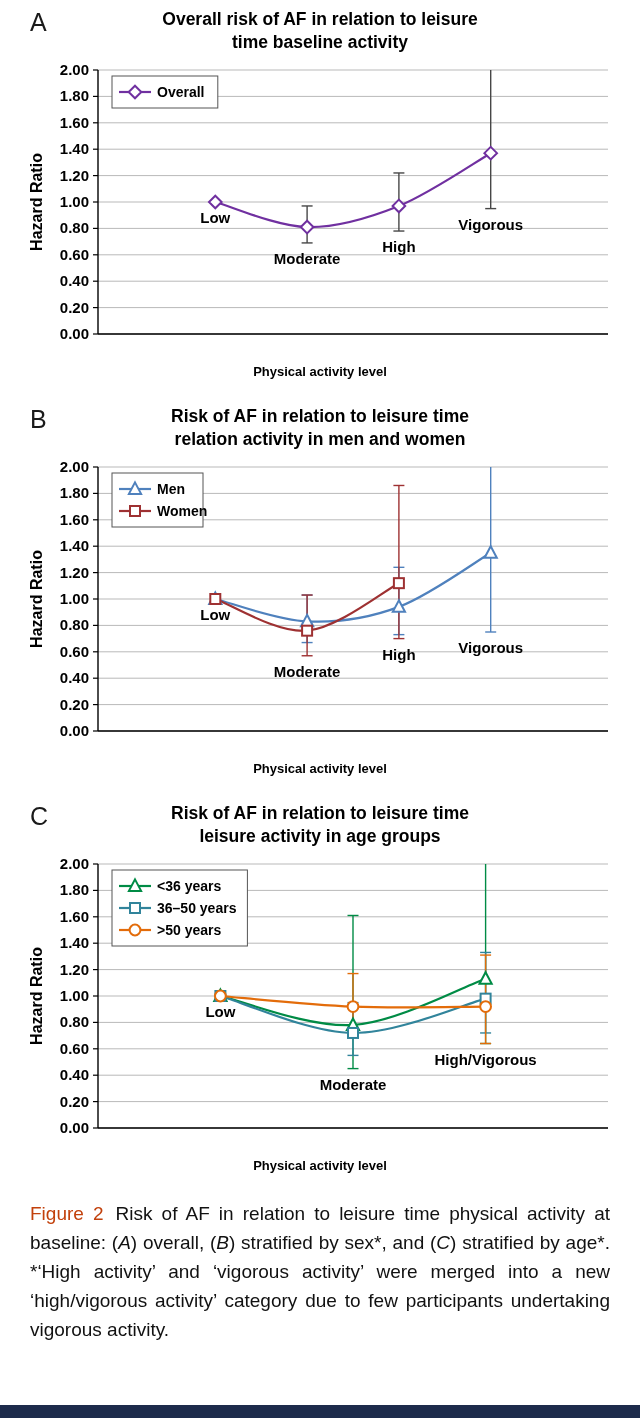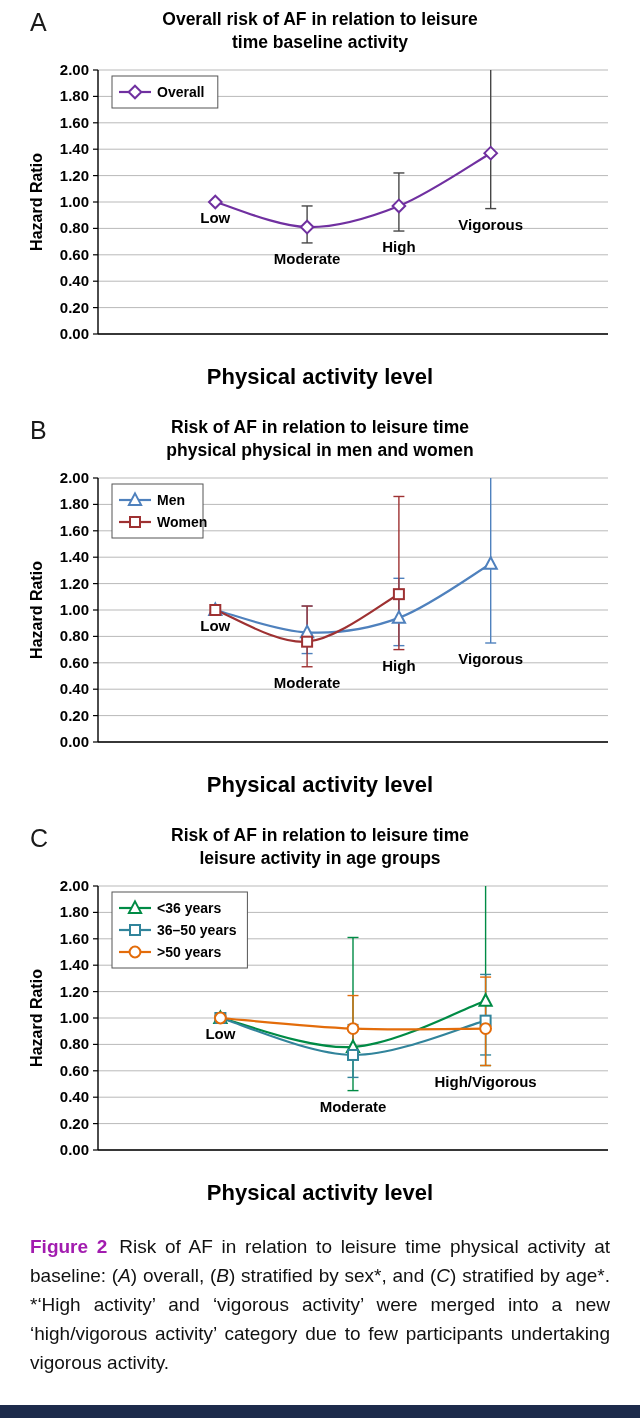--- a/index.html
+++ b/index.html
@@ -8,23 +8,23 @@
     width:640px; height:1418px; position:relative; overflow:hidden;
     background:#ffffff; color:#000;
     font-family:"Liberation Sans", sans-serif;
   }
   .panels { padding-top:8px; }
   .panel { margin-bottom:26px; }
   .panel-head { position:relative; min-height:50px; margin-bottom:4px; }
   .panel-letter { position:absolute; left:30px; top:0; font-size:25px; color:#1a1a1a; }
   .panel-title { margin:0; text-align:center; font-size:17.5px; font-weight:700; line-height:23px; padding:0 36px; }
   svg.chart { display:block; margin:0 auto; }
-  .xlabel { text-align:center; font-weight:700; font-size:22px; margin-top:2px; }
+  .xlabel { text-align:center; font-weight:700; font-size:13px; margin-top:2px; }
   .caption { margin:24px 30px 0; font-size:19px; line-height:29px; text-align:justify; color:#111; }
-  .cap-label { color:#a21caf; font-weight:700; margin-right:12px; }
+  .cap-label { color:#c2410c; font-weight:400; margin-right:12px; }
   .caption em { font-style:italic; }
   .bottom-bar { position:absolute; left:0; bottom:0; width:100%; height:13px; background:#1d2b4b; }
 </style>
 </head>
 <body>
 
 <div class="page">
   <div class="panels">
 
     <section class="panel">
@@ -90,21 +90,21 @@
           <line x1="99" y1="30" x2="131" y2="30" stroke="#7030A0" stroke-width="2.2"></line>
           <path d="M 115 23.7 L 121.3 30 L 115 36.3 L 108.7 30 Z" fill="#fff" stroke="#7030A0" stroke-width="2"></path>
           <text x="137" y="35" font-family="Liberation Sans, sans-serif" font-size="14" font-weight="700" fill="#000" text-anchor="start">Overall</text>
         </svg>
       <div class="xlabel">Physical activity level</div>
     </section>
 
     <section class="panel">
       <div class="panel-head">
         <span class="panel-letter">B</span>
-        <h2 class="panel-title"><span>Risk of AF in relation to leisure time</span><br><span>physical physical in men and women</span></h2>
+        <h2 class="panel-title"><span>Risk of AF in relation to leisure time</span><br><span>relation activity in men and women</span></h2>
       </div>
       <svg class="chart" id="chart-1" width="600" height="300" viewBox="0 0 600 300">
           <line x1="78" y1="272" x2="588" y2="272" stroke="#b9b9b9" stroke-width="1"></line>
           <line x1="73" y1="272" x2="78" y2="272" stroke="#000" stroke-width="1.2"></line>
           <text x="69" y="277" font-family="Liberation Sans, sans-serif" font-size="15" font-weight="700" fill="#000" text-anchor="end">0.00</text>
           <line x1="78" y1="245.6" x2="588" y2="245.6" stroke="#b9b9b9" stroke-width="1"></line>
           <line x1="73" y1="245.6" x2="78" y2="245.6" stroke="#000" stroke-width="1.2"></line>
           <text x="69" y="250.6" font-family="Liberation Sans, sans-serif" font-size="15" font-weight="700" fill="#000" text-anchor="end">0.20</text>
           <line x1="78" y1="219.2" x2="588" y2="219.2" stroke="#b9b9b9" stroke-width="1"></line>
           <line x1="73" y1="219.2" x2="78" y2="219.2" stroke="#000" stroke-width="1.2"></line>

